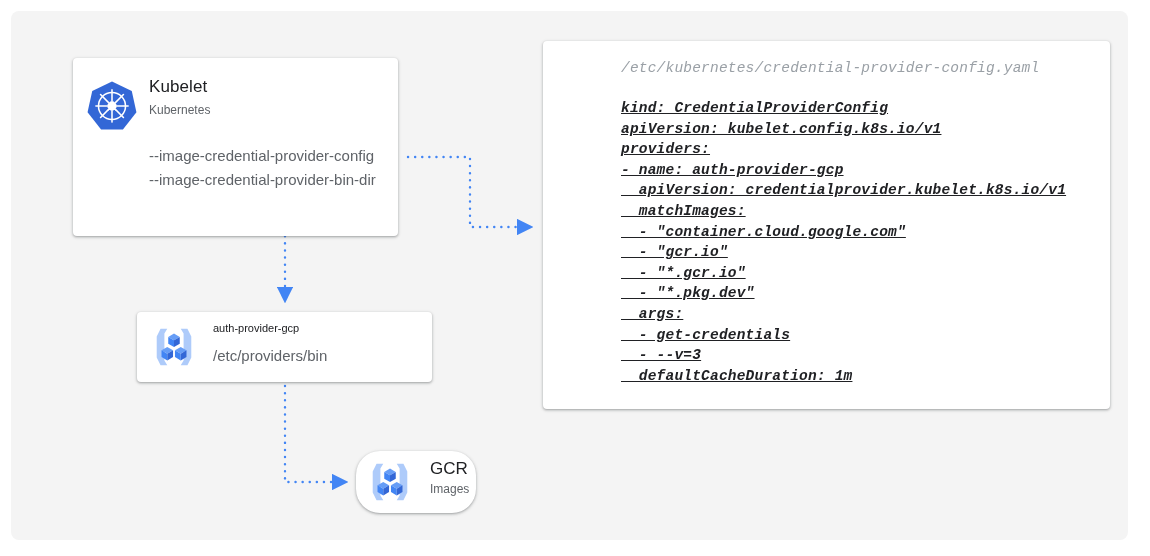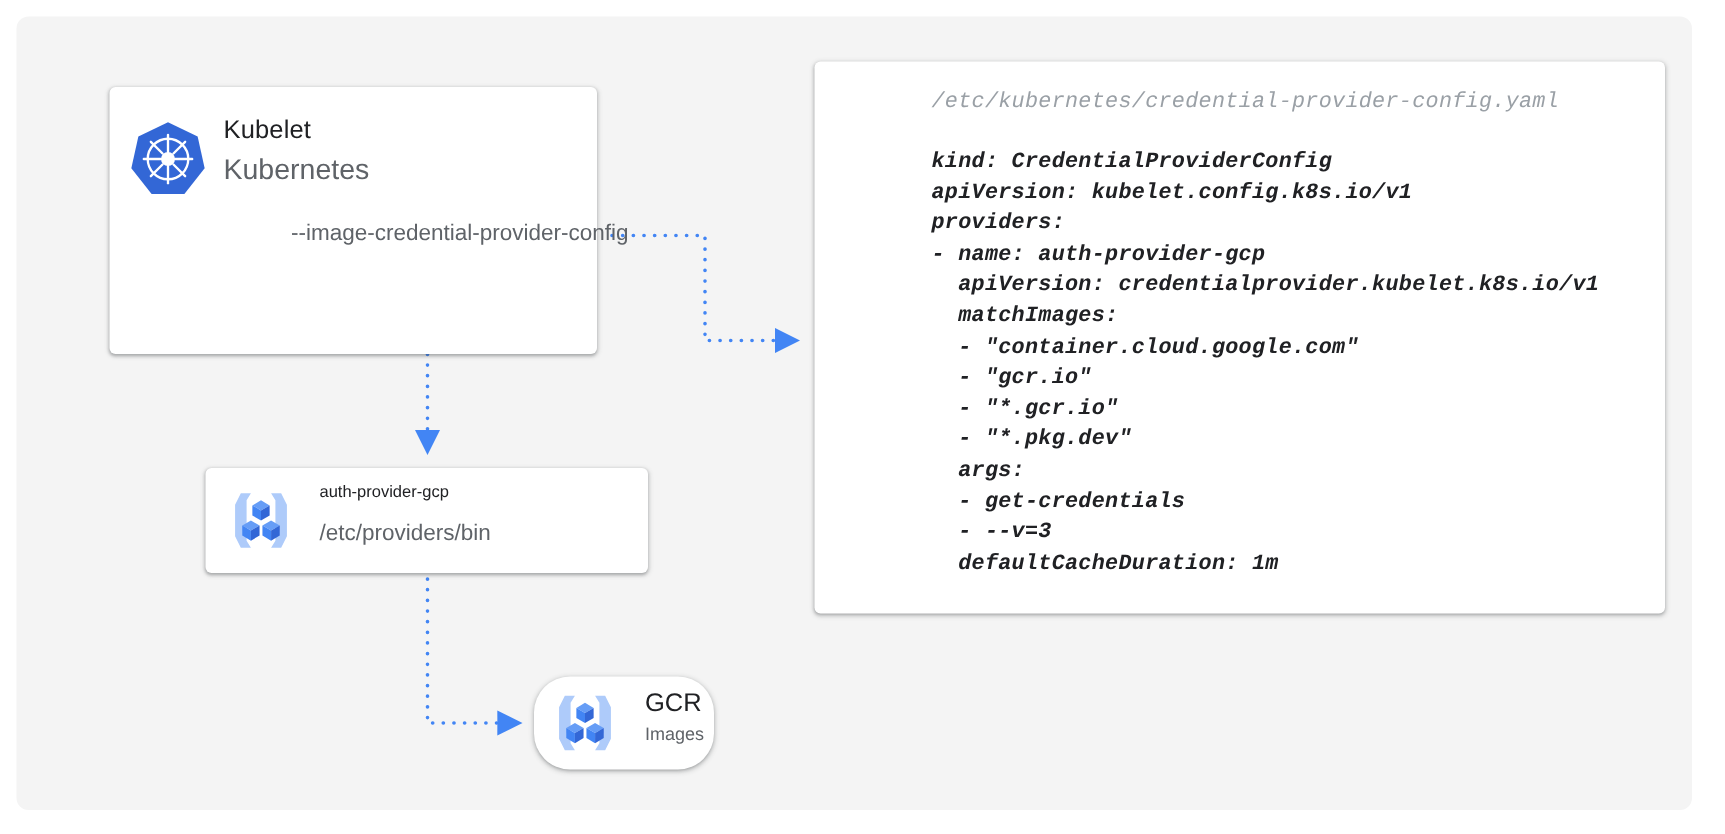--- a/index.html
+++ b/index.html
@@ -55,31 +55,31 @@
     left: 76px;
     top: 19px;
     font-size: 17px;
     color: #202124;
     letter-spacing: 0.1px;
   }
   #kubelet-sub {
     position: absolute;
     left: 76px;
     top: 45px;
-    font-size: 19px;
+    font-size: 12px;
     color: #5f6368;
   }
   .kflag {
     position: absolute;
     left: 76px;
     font-size: 15px;
     color: #5f6368;
     white-space: nowrap;
   }
-  #kflag-0 { top: 89px; margin-left: 45px; }
+  #kflag-0 { top: 89px; }
   #kflag-1 { top: 113px; }
 
   
   #auth-card {
     left: 137px;
     top: 312px;
     width: 295px;
     height: 70px;
   }
   .gcr-icon {
@@ -156,20 +156,21 @@
     left: 78px;
     top: 57px;
     font-family: "Liberation Mono", "DejaVu Sans Mono", monospace;
     font-style: italic;
     font-weight: bold;
     font-size: 14.5px;
     line-height: 20.6px;
     color: #202124;
     white-space: pre;
     letter-spacing: 0.2px;
+    text-decoration: underline;
   }
 
   
   #connectors {
     position: absolute;
     left: 0;
     top: 0;
     width: 1150px;
     height: 556px;
     pointer-events: none;
@@ -208,20 +209,21 @@
         <line x1="59" y1="50" x2="81" y2="50"></line>
         <line x1="28" y1="28" x2="43" y2="43"></line>
         <line x1="57" y1="57" x2="72" y2="72"></line>
         <line x1="72" y1="28" x2="57" y2="43"></line>
         <line x1="43" y1="57" x2="28" y2="72"></line>
       </g>
     </svg>
     <div id="kubelet-title">Kubelet</div>
     <div id="kubelet-sub">Kubernetes</div>
     <div class="kflag" id="kflag-0">--image-credential-provider-config</div>
+    <div class="kflag" id="kflag-1">--image-credential-provider-bin-dir</div>
   </div>
 
   <div class="card" id="auth-card">
     <svg class="gcr-icon" viewBox="0 0 100 100" xmlns="http://www.w3.org/2000/svg">
       <g fill="#AECBFA">
         <path d="M22 12 L36 12 L30 22 L30 78 L36 88 L22 88 L14 72 L14 28 Z"></path>
         <path d="M78 12 L64 12 L70 22 L70 78 L64 88 L78 88 L86 72 L86 28 Z"></path>
       </g>
       <g>
         <polygon points="50,22 62,29 50,36 38,29" fill="#669DF6"></polygon>

